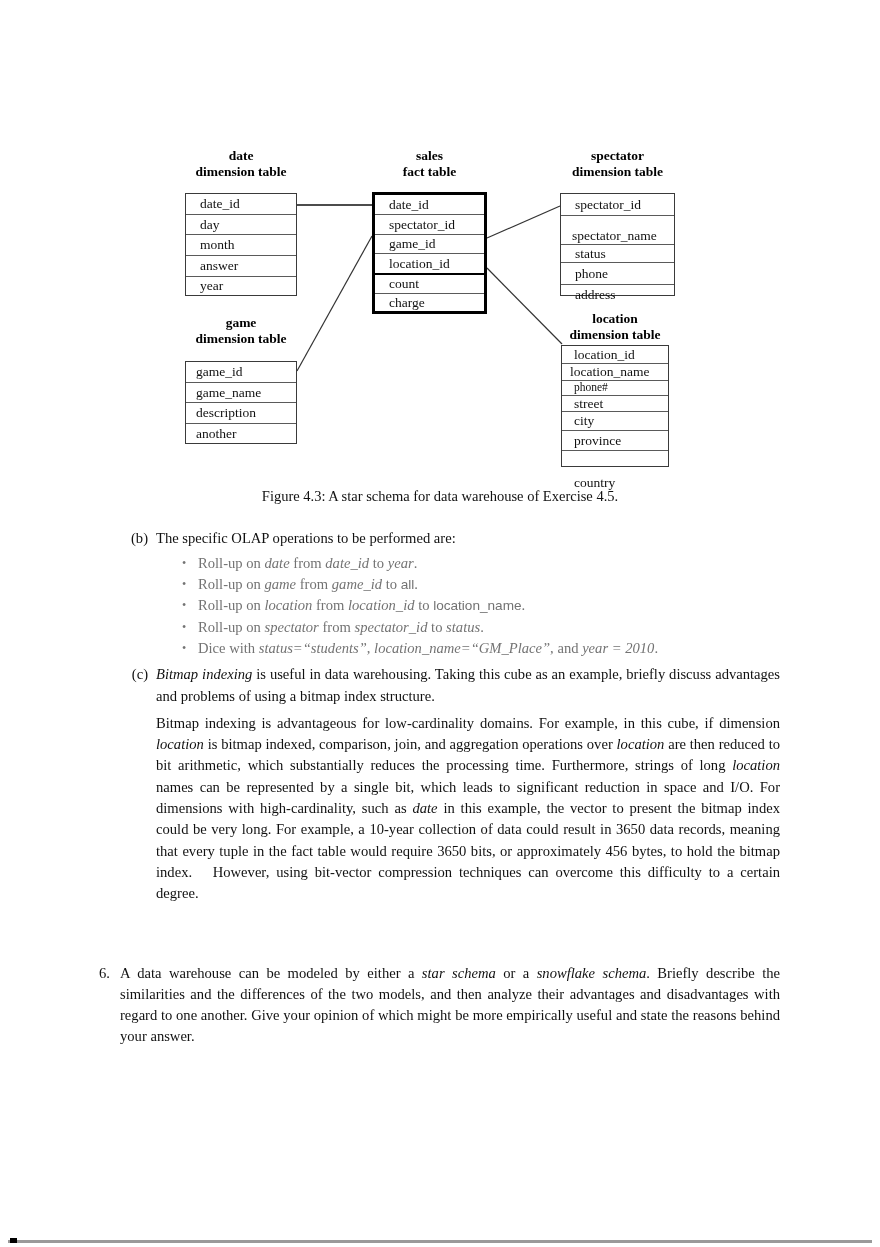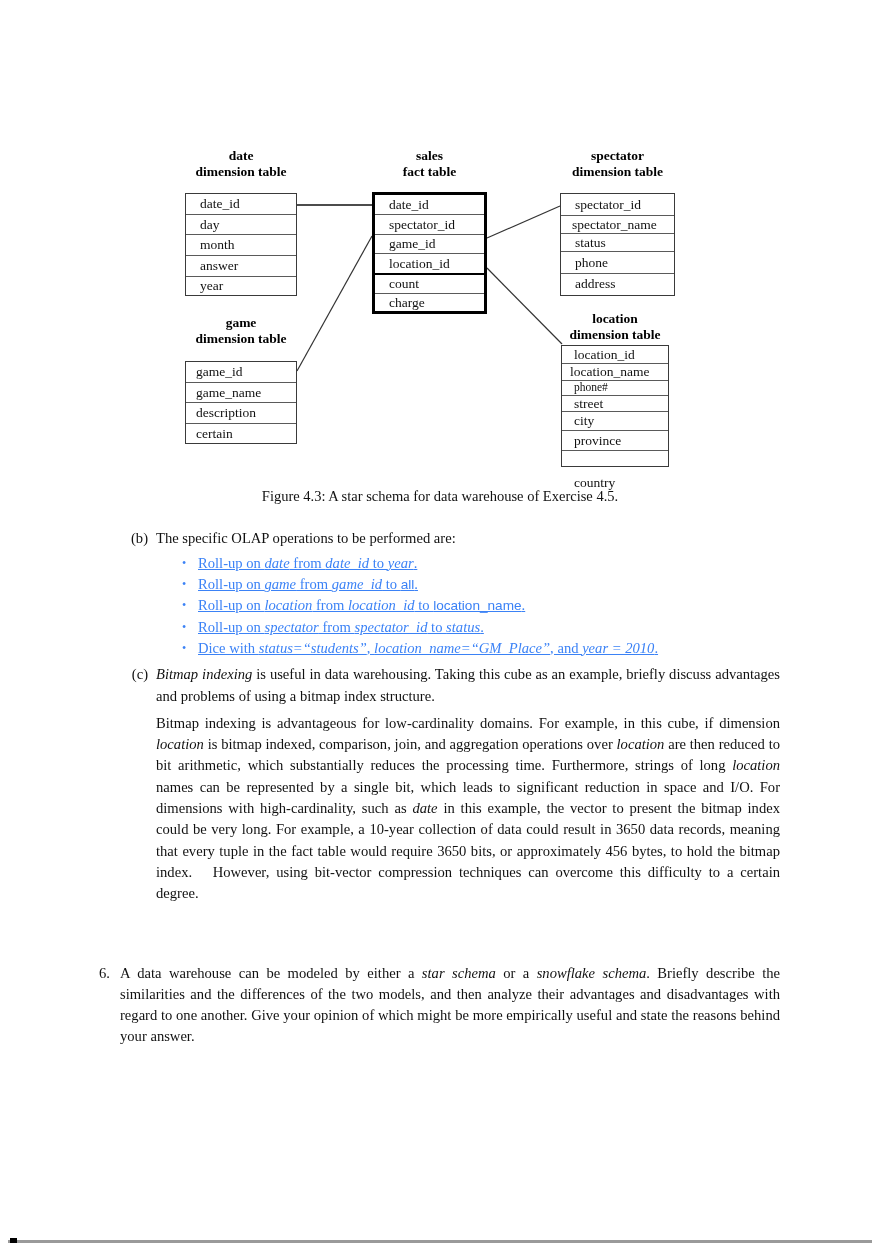--- a/index.html
+++ b/index.html
@@ -114,23 +114,22 @@
 
   .bullets {
     list-style: none;
     margin: 4px 0 0 0;
     padding: 0 0 0 26px;
   }
   .bullets li {
     position: relative;
     font-size: 14.6px;
     line-height: 20.6px;
-    color: #3b82f6;
+    color: #737373;
     padding-left: 16px;
-    text-decoration: underline;
   }
   .bullets li::before {
     content: "\2022";
     position: absolute;
     left: 0;
     top: 0;
     font-size: 12px;
   }
 
   i, .it { font-style: italic; }
@@ -200,35 +199,35 @@
     <div class="schema-row" style="height:19px;">count</div>
     <div class="schema-row" style="height:17px;">charge</div>
   </div>
 
   <div class="tbl-title" style="left:560px; top:148px; width:115px;">
     <div>spectator</div>
     <div>dimension table</div>
   </div>
   <div class="schema-table" style="left:560px; top:193px; width:115px; height:103px;">
     <div class="schema-row" style="height:22px;">spectator_id</div>
-    <div class="schema-row" style="height:18px; padding-left:11px;">spectator_name</div>
+    <div class="schema-row" style="height:18px; padding-left:11px;margin-top:11px;">spectator_name</div>
     <div class="schema-row" style="height:18px;">status</div>
     <div class="schema-row" style="height:22px;">phone</div>
     <div class="schema-row" style="height:20px;">address</div>
   </div>
 
   <div class="tbl-title" style="left:185px; top:315px; width:112px;">
     <div>game</div>
     <div>dimension table</div>
   </div>
   <div class="schema-table" style="left:185px; top:361px; width:112px; height:83px;">
     <div class="schema-row" style="height:21px; padding-left:10px;">game_id</div>
     <div class="schema-row" style="height:20px; padding-left:10px;">game_name</div>
     <div class="schema-row" style="height:21px; padding-left:10px;">description</div>
-    <div class="schema-row" style="height:19px; padding-left:10px;">certain</div>
+    <div class="schema-row" style="height:19px; padding-left:10px;">another</div>
   </div>
 
   <div class="tbl-title" style="left:560px; top:311px; width:110px;">
     <div>location</div>
     <div>dimension table</div>
   </div>
   <div class="schema-table" style="left:561px; top:345px; width:108px; height:122px;">
     <div class="schema-row" style="height:18px; padding-left:12px;">location_id</div>
     <div class="schema-row" style="height:17px; padding-left:8px;">location_name</div>
     <div class="schema-row" style="height:15px; padding-left:12px; font-size:11.5px;">phone#</div>

